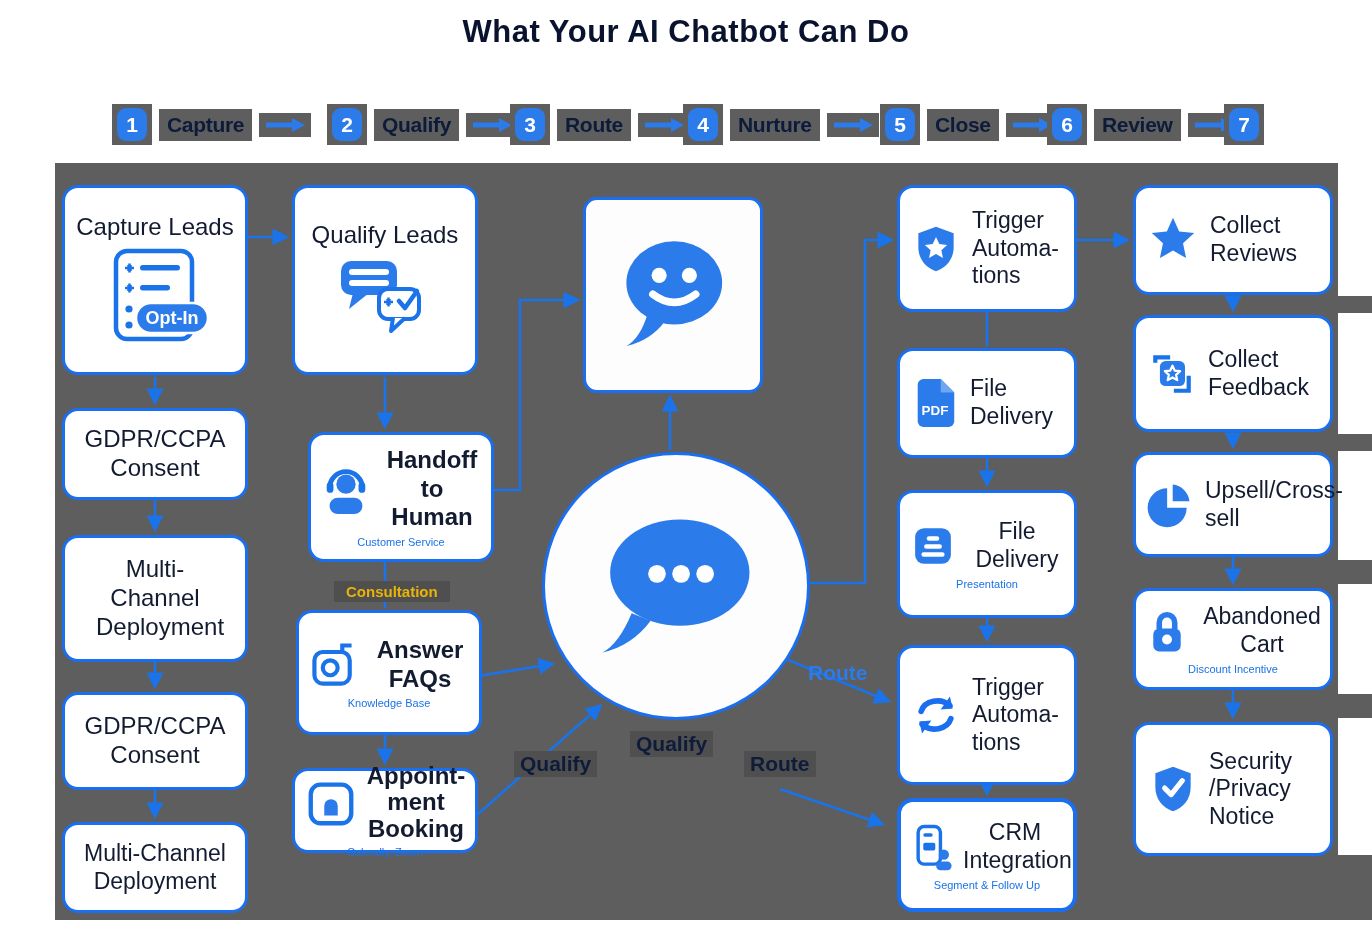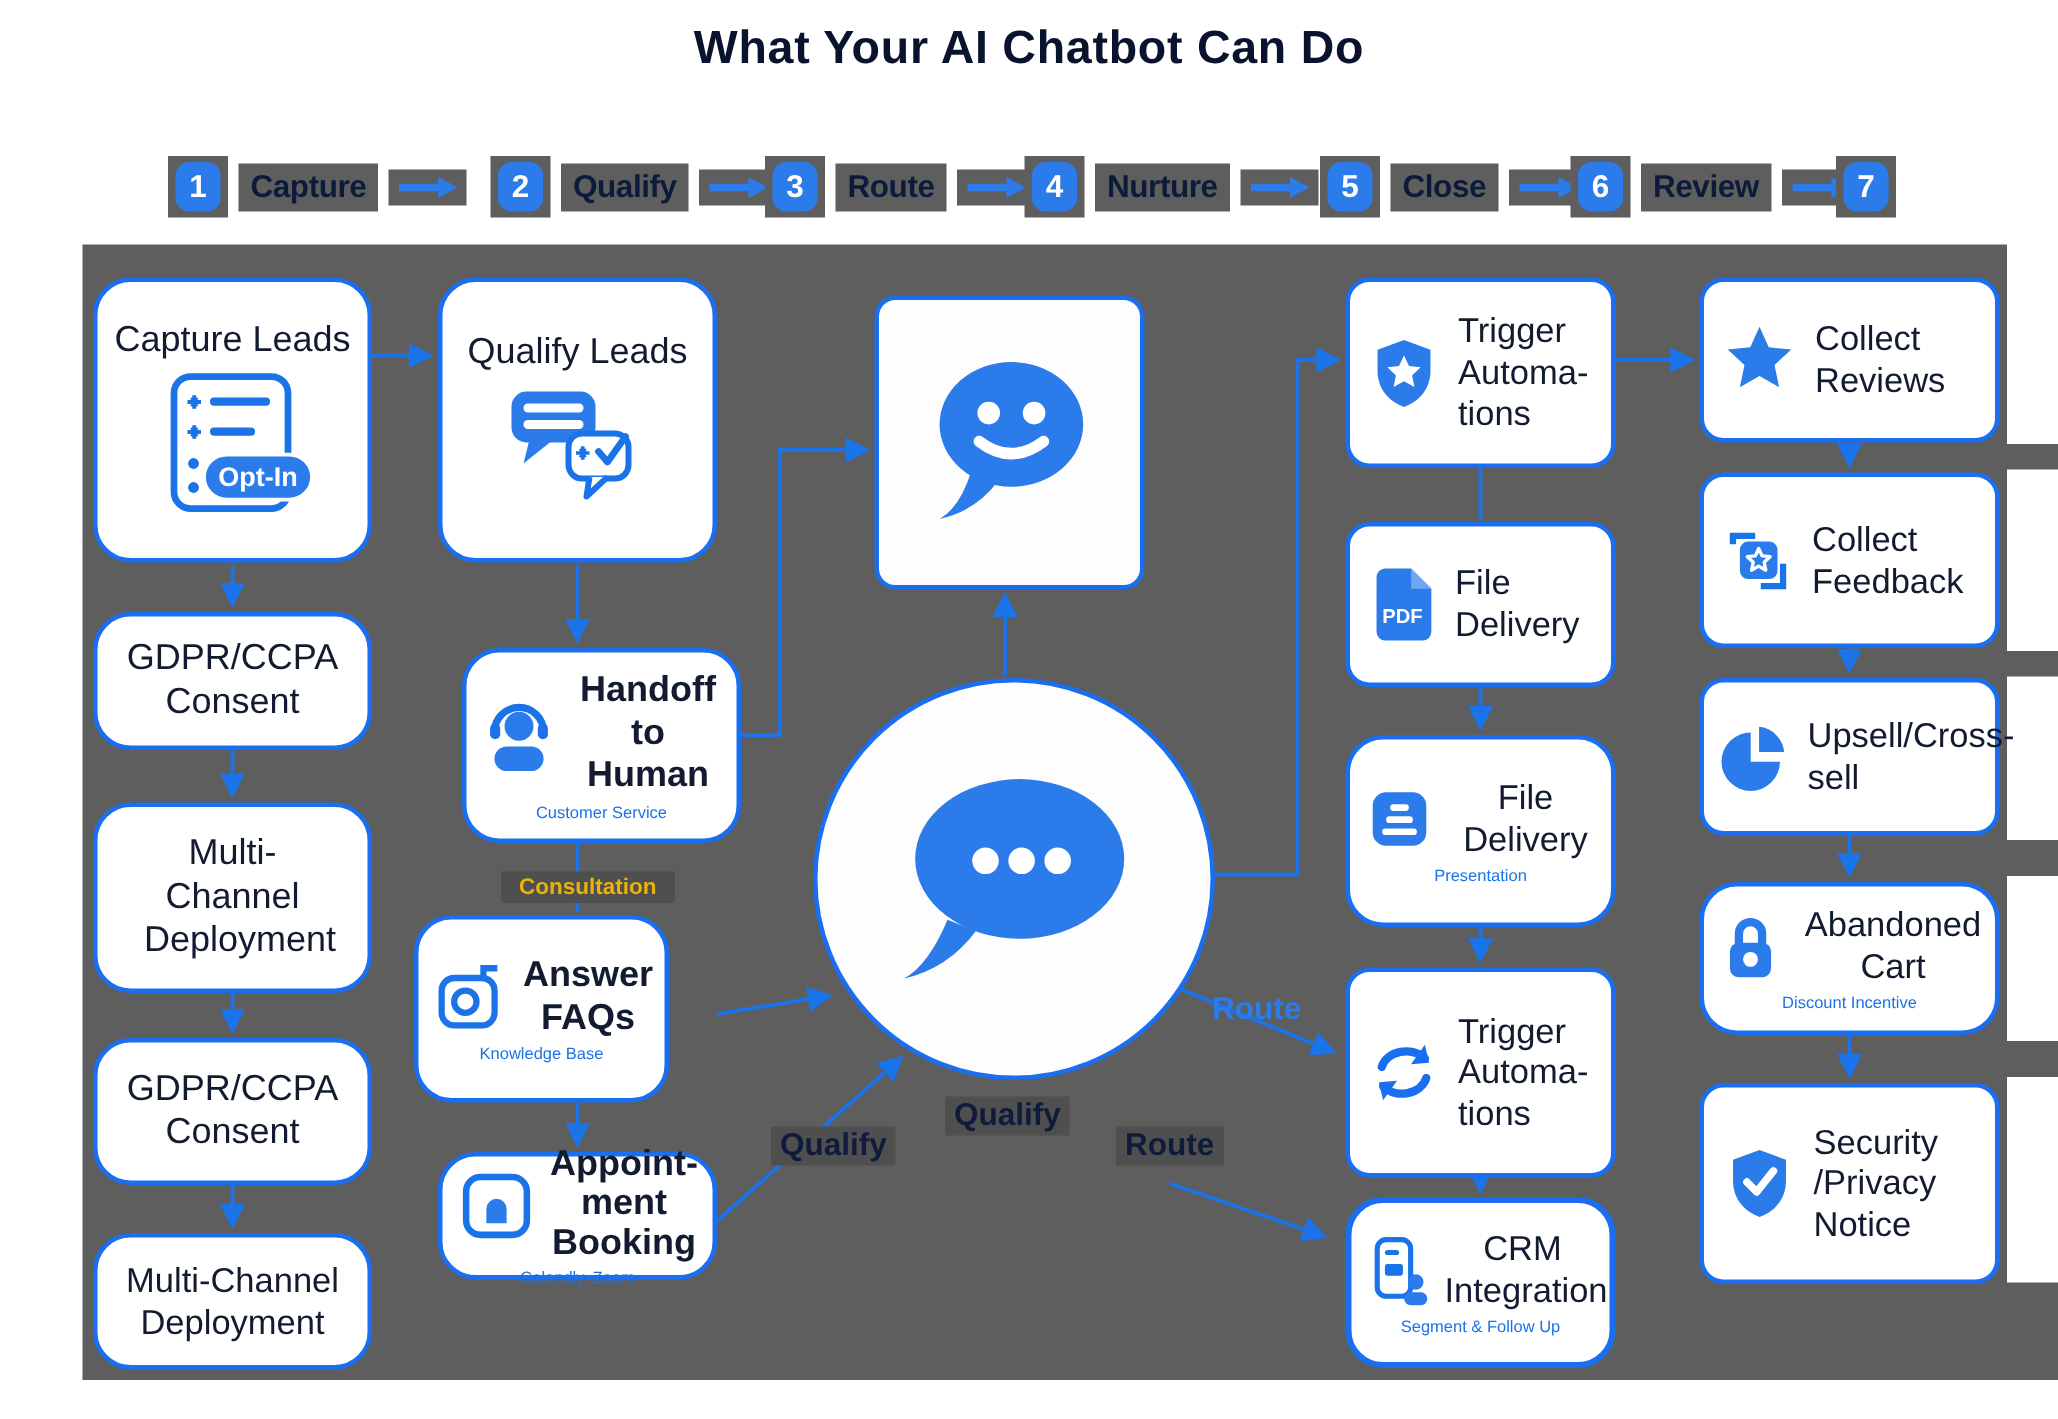--- a/index.html
+++ b/index.html
@@ -10,21 +10,21 @@
          font-size:31px;font-weight:800;letter-spacing:.5px;color:#0a132e;}
   
   .step{position:absolute;top:104px;display:flex;align-items:center;gap:7px;}
   .chip{background:#5e5e5e;display:inline-flex;align-items:center;justify-content:center;padding:4px 5px;}
   .badge{width:30px;height:33px;border-radius:9px;background:#2b7bea;color:#fff;
          font-size:21px;font-weight:800;display:flex;align-items:center;justify-content:center;}
   .step-label{font-size:21px;font-weight:800;color:#0d1b3a;letter-spacing:-0.3px;padding:0 3px;}
   
   .box{position:absolute;background:#fff;border:3px solid #1a6ef0;border-radius:16px;
        box-sizing:border-box;display:flex;align-items:center;justify-content:center;z-index:2;}
-  .box.col{flex-direction:column;padding:10px 8px;text-align:center;border-radius:25px;}
+  .box.col{flex-direction:column;padding:10px 8px;text-align:center;}
   .box.row{flex-direction:row;padding:8px 10px;gap:10px;text-align:left;}
   .box-title{font-size:24px;font-weight:500;line-height:1.2;color:#121b30;}
   .box-title.small{font-size:23px;}
   .box-sub{font-size:11px;font-weight:500;color:#1a73e8;margin-top:4px;}
   .iconwrap{flex:0 0 auto;display:flex;align-items:center;justify-content:center;}
   
   .flabel{position:absolute;z-index:3;background:#4f4f4f;padding:1px 6px;
           font-weight:700;color:#0e1b3a;font-size:21px;}
   .flabel.blue{color:#2b7bea;}
   .flabel.smallb{font-size:15px;color:#eab308;padding:2px 12px;}
@@ -233,21 +233,21 @@
           <rect x="11" y="38" width="34" height="17" rx="8.5" fill="#2b7bea"></rect>
         </svg>
       </div>
       <div class="box-title" style="font-weight:700;max-width:112px;">Handoff to Human</div>
     </div>
     <div class="box-sub">Customer Service</div>
   </div>
 
   <div class="flabel smallb" style="left:334px;top:581px;font-weight:700;">Consultation</div>
 
-  <div class="box col" style="left:276px;top:610px;width:170px;height:125px;padding:8px;align-items:center;">
+  <div class="box col" style="left:296px;top:610px;width:186px;height:125px;padding:8px;align-items:center;">
     <div style="display:flex;align-items:center;gap:10px;">
       <div class="iconwrap">
         <svg width="52" height="52" viewBox="0 0 56 56">
           <path d="M38 14 V7 H48" fill="none" stroke="#1a73e8" stroke-width="4.5"></path>
           <rect x="8" y="14" width="38" height="34" rx="9" fill="none" stroke="#1a73e8" stroke-width="4.5"></rect>
           <circle cx="25" cy="31" r="8" fill="none" stroke="#1a73e8" stroke-width="4.5"></circle>
         </svg>
       </div>
       <div class="box-title" style="font-weight:700;">Answer FAQs</div>
     </div>

